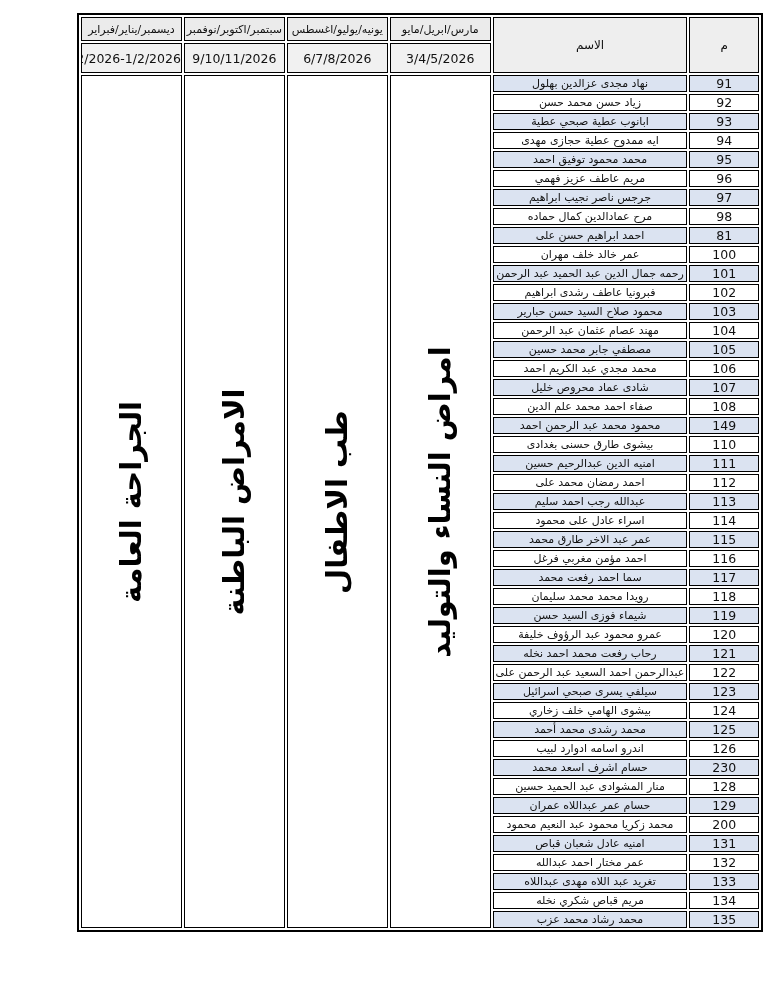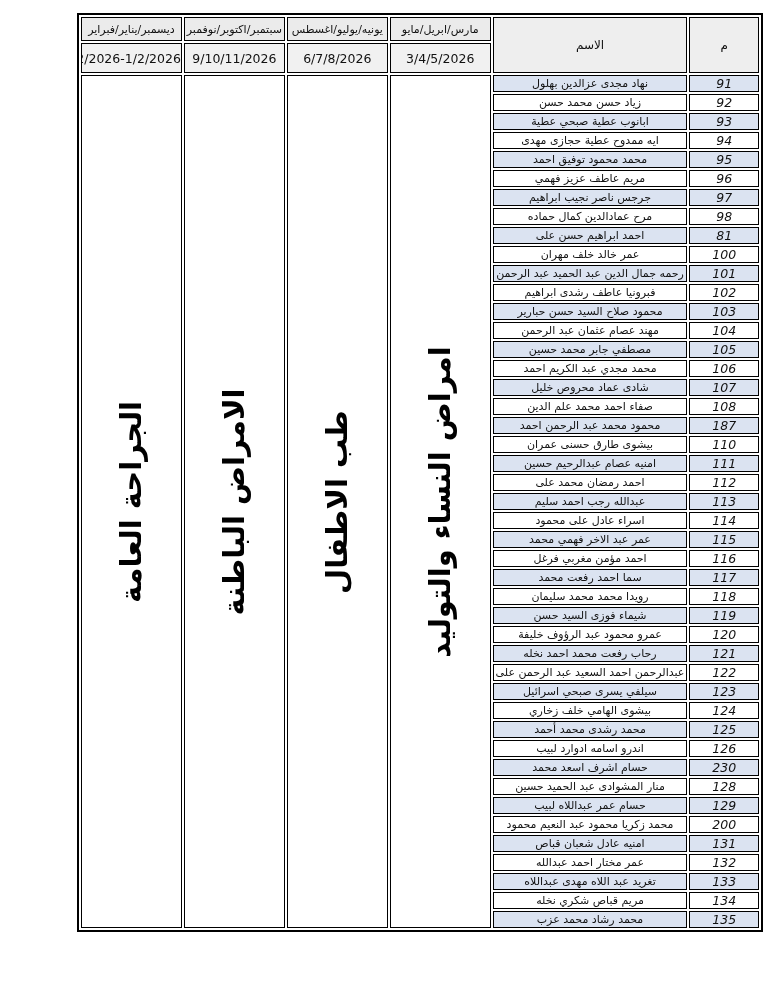--- a/index.html
+++ b/index.html
@@ -60,21 +60,20 @@
   tbody td.name-cell {
     font-size: 11px;
     height: 15px;
     white-space: nowrap;
     line-height: 15px;
   }
   tbody td.num-cell {
     font-size: 12.5px;
     height: 15px;
     line-height: 15px;
-    font-style: italic;
   }
   tr.shaded td.name-cell, tr.shaded td.num-cell {
     background: #dbe3f1;
   }
   td.dept-cell {
     background: #ffffff !important;
     position: relative;
     overflow: visible;
   }
   td.dept-cell .vtext {
@@ -198,46 +197,46 @@
     </tr>
         <tr class="shaded">
       <td class="num-cell">107</td>
       <td class="name-cell">شادى عماد محروص خليل</td>
     </tr>
         <tr>
       <td class="num-cell">108</td>
       <td class="name-cell">صفاء احمد محمد علم الدين</td>
     </tr>
         <tr class="shaded">
-      <td class="num-cell">187</td>
+      <td class="num-cell">149</td>
       <td class="name-cell">محمود محمد عبد الرحمن احمد</td>
     </tr>
         <tr>
       <td class="num-cell">110</td>
-      <td class="name-cell">بيشوى طارق حسنى عمران</td>
+      <td class="name-cell">بيشوى طارق حسنى بغدادى</td>
     </tr>
         <tr class="shaded">
       <td class="num-cell">111</td>
-      <td class="name-cell">امنيه عصام عبدالرحيم حسين</td>
+      <td class="name-cell">امنيه الدين عبدالرحيم حسين</td>
     </tr>
         <tr>
       <td class="num-cell">112</td>
       <td class="name-cell">احمد رمضان محمد على</td>
     </tr>
         <tr class="shaded">
       <td class="num-cell">113</td>
       <td class="name-cell">عبدالله رجب احمد سليم</td>
     </tr>
         <tr>
       <td class="num-cell">114</td>
       <td class="name-cell">اسراء عادل على محمود</td>
     </tr>
         <tr class="shaded">
       <td class="num-cell">115</td>
-      <td class="name-cell">عمر عبد الاخر فهمي محمد</td>
+      <td class="name-cell">عمر عبد الاخر طارق محمد</td>
     </tr>
         <tr>
       <td class="num-cell">116</td>
       <td class="name-cell">احمد مؤمن مغربي فرغل</td>
     </tr>
         <tr class="shaded">
       <td class="num-cell">117</td>
       <td class="name-cell">سما احمد رفعت محمد</td>
     </tr>
         <tr>
@@ -279,21 +278,21 @@
         <tr class="shaded">
       <td class="num-cell">230</td>
       <td class="name-cell">حسام اشرف اسعد محمد</td>
     </tr>
         <tr>
       <td class="num-cell">128</td>
       <td class="name-cell">منار المشوادى عبد الحميد حسين</td>
     </tr>
         <tr class="shaded">
       <td class="num-cell">129</td>
-      <td class="name-cell">حسام عمر عبداللاه لبيب</td>
+      <td class="name-cell">حسام عمر عبداللاه عمران</td>
     </tr>
         <tr>
       <td class="num-cell">200</td>
       <td class="name-cell">محمد زكريا محمود عبد النعيم محمود</td>
     </tr>
         <tr class="shaded">
       <td class="num-cell">131</td>
       <td class="name-cell">امنيه عادل شعبان قباص</td>
     </tr>
         <tr>

